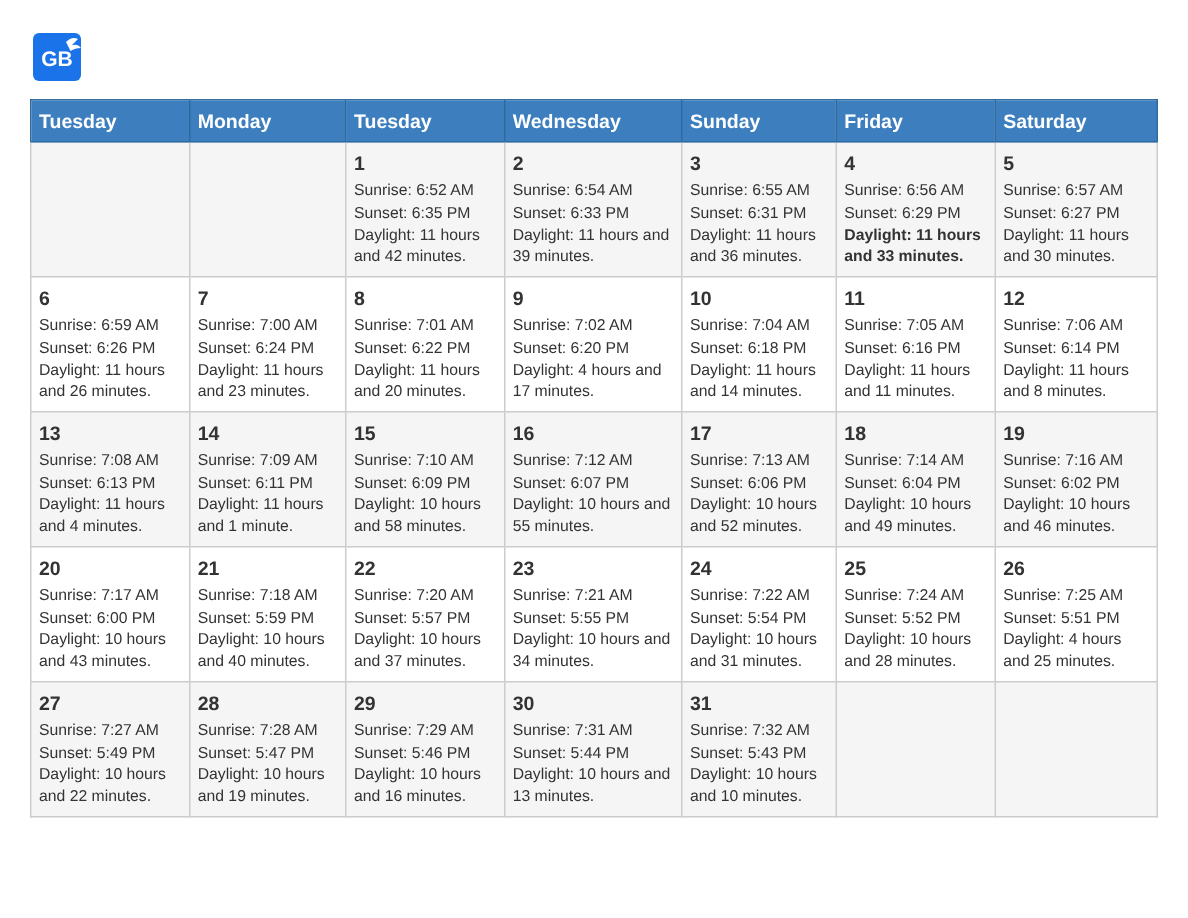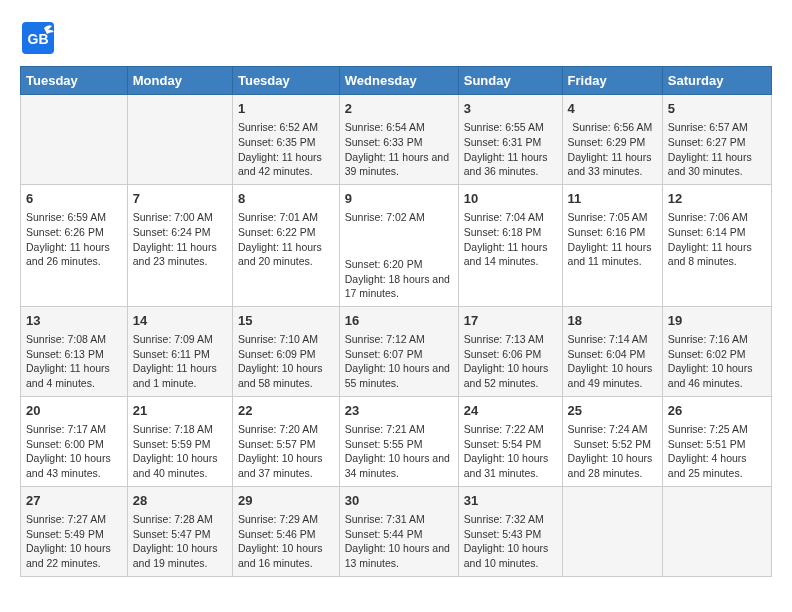--- a/index.html
+++ b/index.html
@@ -131,23 +131,23 @@
           <span style="display: block;">Daylight: 11 hours and 39 minutes.</span>
         </td>
         <td>
           <span class="day-num">3</span>
           <span style="display: block;">Sunrise: 6:55 AM</span>
           <span style="display: block;">Sunset: 6:31 PM</span>
           <span style="display: block;">Daylight: 11 hours and 36 minutes.</span>
         </td>
         <td>
           <span class="day-num">4</span>
-          <span style="display: block; text-align: center;">Sunrise: 6:56 AM</span>
+          <span style="display: block;">Sunrise: 6:56 AM</span>
           <span style="display: block;">Sunset: 6:29 PM</span>
-          <span style="display: block;">Daylight: 11 hours and 33 minutes.</span>
+          <span style="display: block; font-weight: bold;">Daylight: 11 hours and 33 minutes.</span>
         </td>
         <td>
           <span class="day-num">5</span>
           <span style="display: block;">Sunrise: 6:57 AM</span>
           <span style="display: block;">Sunset: 6:27 PM</span>
           <span style="display: block;">Daylight: 11 hours and 30 minutes.</span>
         </td>
       </tr>
       <tr>
         <td>
@@ -164,22 +164,22 @@
         </td>
         <td>
           <span class="day-num">8</span>
           <span style="display: block;">Sunrise: 7:01 AM</span>
           <span style="display: block;">Sunset: 6:22 PM</span>
           <span style="display: block;">Daylight: 11 hours and 20 minutes.</span>
         </td>
         <td>
           <span class="day-num">9</span>
           <span style="display: block;">Sunrise: 7:02 AM</span>
-          <span style="display: block; margin-top: 32px;">Sunset: 6:20 PM</span>
-          <span style="display: block;">Daylight: 18 hours and 17 minutes.</span>
+          <span style="display: block;">Sunset: 6:20 PM</span>
+          <span style="display: block;">Daylight: 4 hours and 17 minutes.</span>
         </td>
         <td>
           <span class="day-num">10</span>
           <span style="display: block;">Sunrise: 7:04 AM</span>
           <span style="display: block;">Sunset: 6:18 PM</span>
           <span style="display: block;">Daylight: 11 hours and 14 minutes.</span>
         </td>
         <td>
           <span class="day-num">11</span>
           <span style="display: block;">Sunrise: 7:05 AM</span>
@@ -264,21 +264,21 @@
         </td>
         <td>
           <span class="day-num">24</span>
           <span style="display: block;">Sunrise: 7:22 AM</span>
           <span style="display: block;">Sunset: 5:54 PM</span>
           <span style="display: block;">Daylight: 10 hours and 31 minutes.</span>
         </td>
         <td>
           <span class="day-num">25</span>
           <span style="display: block;">Sunrise: 7:24 AM</span>
-          <span style="display: block; text-align: center;">Sunset: 5:52 PM</span>
+          <span style="display: block;">Sunset: 5:52 PM</span>
           <span style="display: block;">Daylight: 10 hours and 28 minutes.</span>
         </td>
         <td>
           <span class="day-num">26</span>
           <span style="display: block;">Sunrise: 7:25 AM</span>
           <span style="display: block;">Sunset: 5:51 PM</span>
           <span style="display: block;">Daylight: 4 hours and 25 minutes.</span>
         </td>
       </tr>
       <tr>

